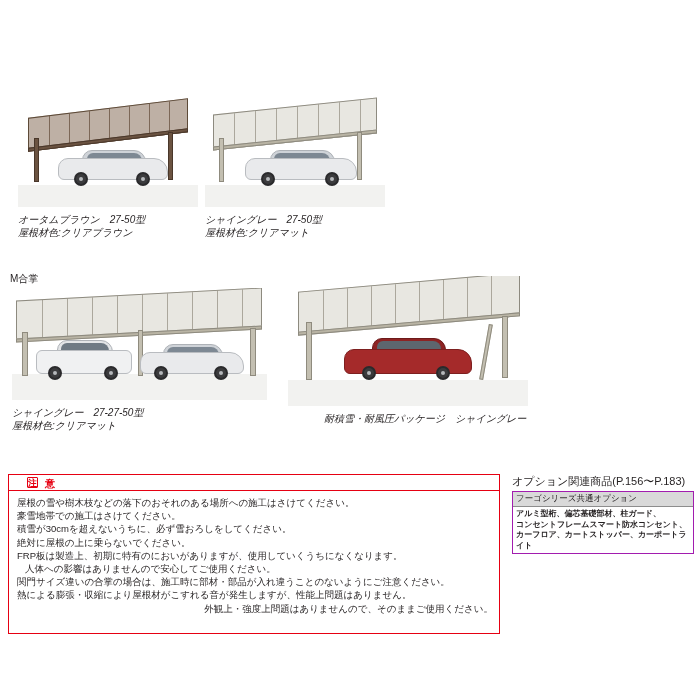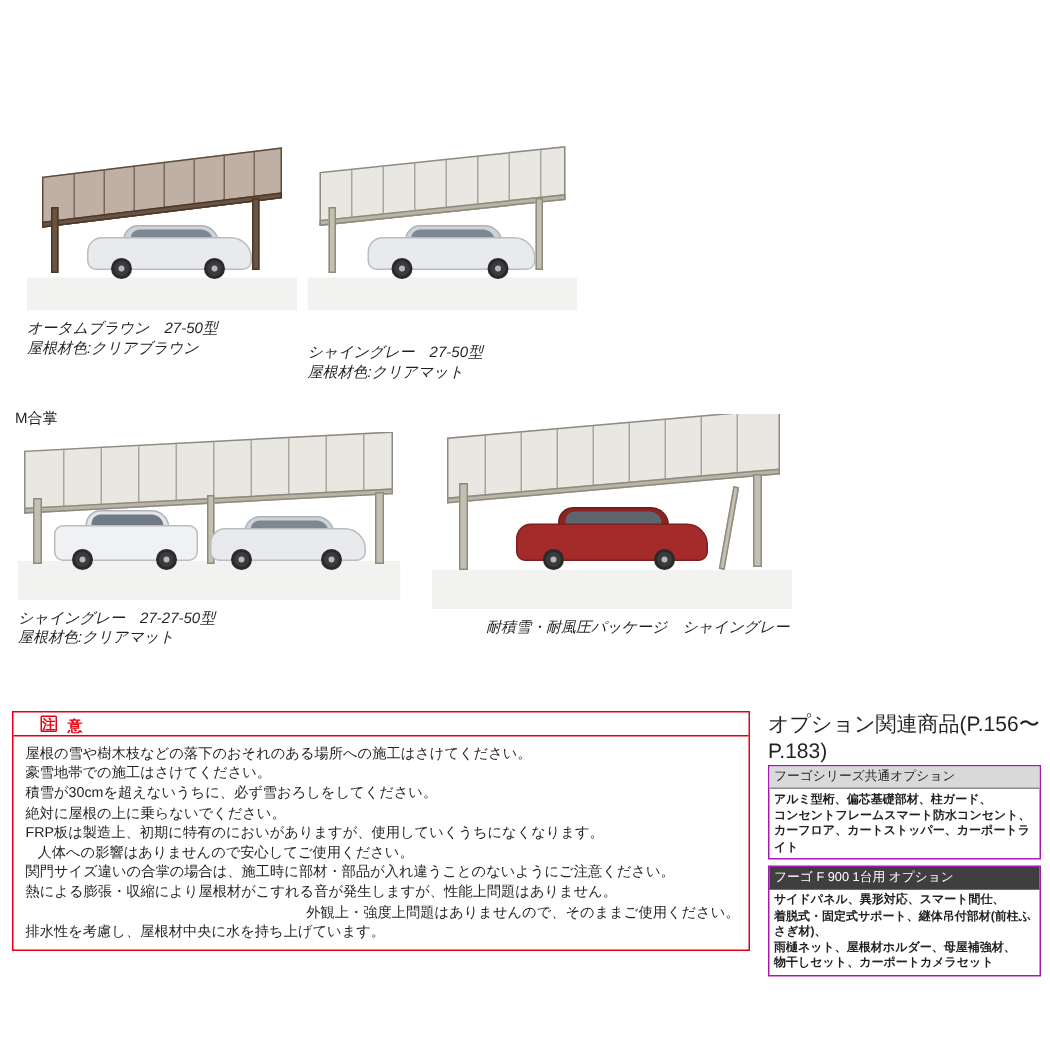--- a/index.html
+++ b/index.html
@@ -129,21 +129,21 @@
   .notice li {
     font-size:9.5px; line-height:13.2px; color:#231f20;
     text-indent:-8px; padding-left:8px;
   }
 
   
   .options {
     position:absolute; left:512px; top:474px; width:182px;
   }
   .options .title {
-    font-size:14px; margin-bottom:2px;
+    font-size:11px; margin-bottom:2px;
   }
   .opt-block { border:1px solid #a21caf; margin-bottom:4px; }
   .opt-block .bar {
     background:#d9d9d9; border-bottom:1px solid #8d8d8d;
     font-size:8.5px; padding:1px 3px;
   }
   .opt-block .bar.dark {
     background:#3f3f3f; color:#ffffff; border-bottom:1px solid #3f3f3f;
   }
   .opt-block .body {
@@ -212,21 +212,21 @@
           <div class="glass"></div>
           <div class="body"></div>
         <div class="wheel" style="left:16px;">
             <i></i>
           </div>
         <div class="wheel" style="left:80px;">
             <i></i>
           </div>
       </div>
     </div>
-    <div class="caption" style="margin-top:22px;">シャイングレー　27-50型
+    <div class="caption" style="margin-top:6px;">シャイングレー　27-50型
 屋根材色:クリアマット</div>
   </div>
 
   <div class="sectlabel" style="left:10px; top:272px;">M合掌</div>
 
   <div class="prod" style="left:12px; top:288px; width:260px;">
     <div class="photo" style="width:255px;height:112px;">
       <div class="sky"></div>
       <div class="ground" style="height:26px;"></div>
 
@@ -317,34 +317,26 @@
   <ul style="margin-top:16px;">
     <li>屋根の雪や樹木枝などの落下のおそれのある場所への施工はさけてください。</li>
     <li>豪雪地帯での施工はさけてください。</li>
     <li>積雪が30cmを超えないうちに、必ず雪おろしをしてください。</li>
     <li>絶対に屋根の上に乗らないでください。</li>
     <li>FRP板は製造上、初期に特有のにおいがありますが、使用していくうちになくなります。</li>
     <li style="text-indent:0;padding-left:8px;">人体への影響はありませんので安心してご使用ください。</li>
     <li>関門サイズ違いの合掌の場合は、施工時に部材・部品が入れ違うことのないようにご注意ください。</li>
     <li>熱による膨張・収縮により屋根材がこすれる音が発生しますが、性能上問題はありません。</li>
     <li style="text-indent:0;padding-left:8px;text-align:right;">外観上・強度上問題はありませんので、そのままご使用ください。</li>
-    <li>排水性を考慮し、屋根材中央に水を持ち上げています。</li>
   </ul>
 </div>
 
 <div class="options">
   <div class="title">オプション関連商品(P.156〜P.183)</div>
 
   <div class="opt-block">
     <div class="bar">フーゴシリーズ共通オプション</div>
     <div class="body">アルミ型桁、偏芯基礎部材、柱ガード、
 コンセントフレームスマート防水コンセント、
 カーフロア、カートストッパー、カーポートライト</div>
   </div>
 
-  <div class="opt-block">
-    <div class="bar dark">フーゴ F 900 1台用 オプション</div>
-    <div class="body">サイドパネル、異形対応、スマート間仕、
-着脱式・固定式サポート、継体吊付部材(前柱ふさぎ材)、
-雨樋ネット、屋根材ホルダー、母屋補強材、
-物干しセット、カーポートカメラセット</div>
-  </div>
 </div>
 
 </body></html>

